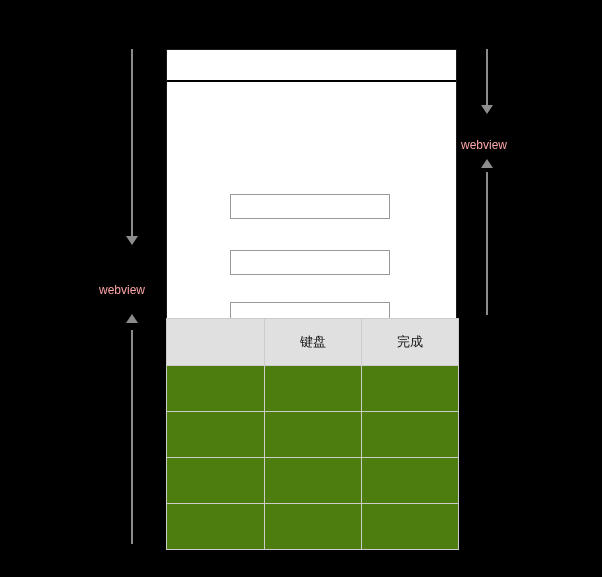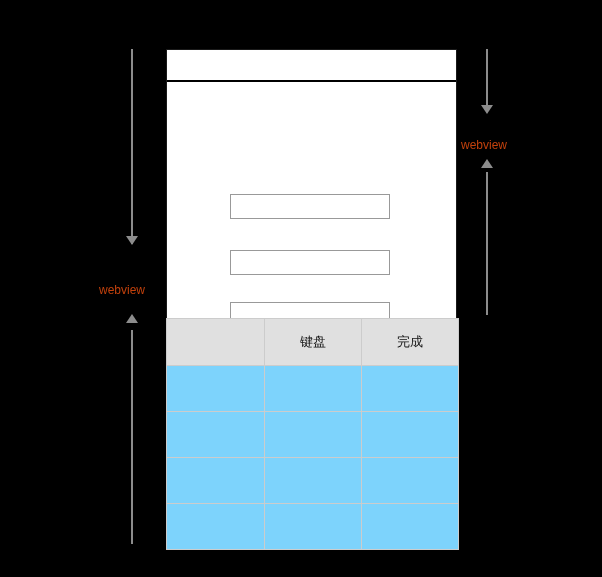--- a/index.html
+++ b/index.html
@@ -67,21 +67,21 @@
   .field.f3 { top: 252px; }
 
   
   .kb-table {
     position: absolute;
     left: 166px;
     top: 318px;
     width: 292px;
     height: 226px;
     border-collapse: collapse;
-    background: #7dd3fc;
+    background: #4d7c0f;
     table-layout: fixed;
   }
   .kb-table td {
     border: 1px solid #cccccc;
     height: 45px;
     text-align: center;
     font-size: 13px;
     color: #111111;
     padding: 0;
   }
@@ -103,21 +103,21 @@
     position: absolute;
     width: 0; height: 0;
     border-left: 6px solid transparent;
     border-right: 6px solid transparent;
   }
   .arrow.down { border-top: 9px solid #8c8c8c; }
   .arrow.up { border-bottom: 9px solid #8c8c8c; }
 
   .ann-label {
     position: absolute;
-    color: #c2410c;
+    color: #fca5a5;
     font-size: 12px;
     white-space: nowrap;
   }
 
   
   .left-axis-top { left: 131px; top: 49px; height: 195px; }
   .left-arrow-top { left: 126px; top: 236px; }
   .left-axis-bot { left: 131px; top: 330px; height: 214px; }
   .left-arrow-bot { left: 126px; top: 314px; }
   .label-left { left: 99px; top: 283px; }

